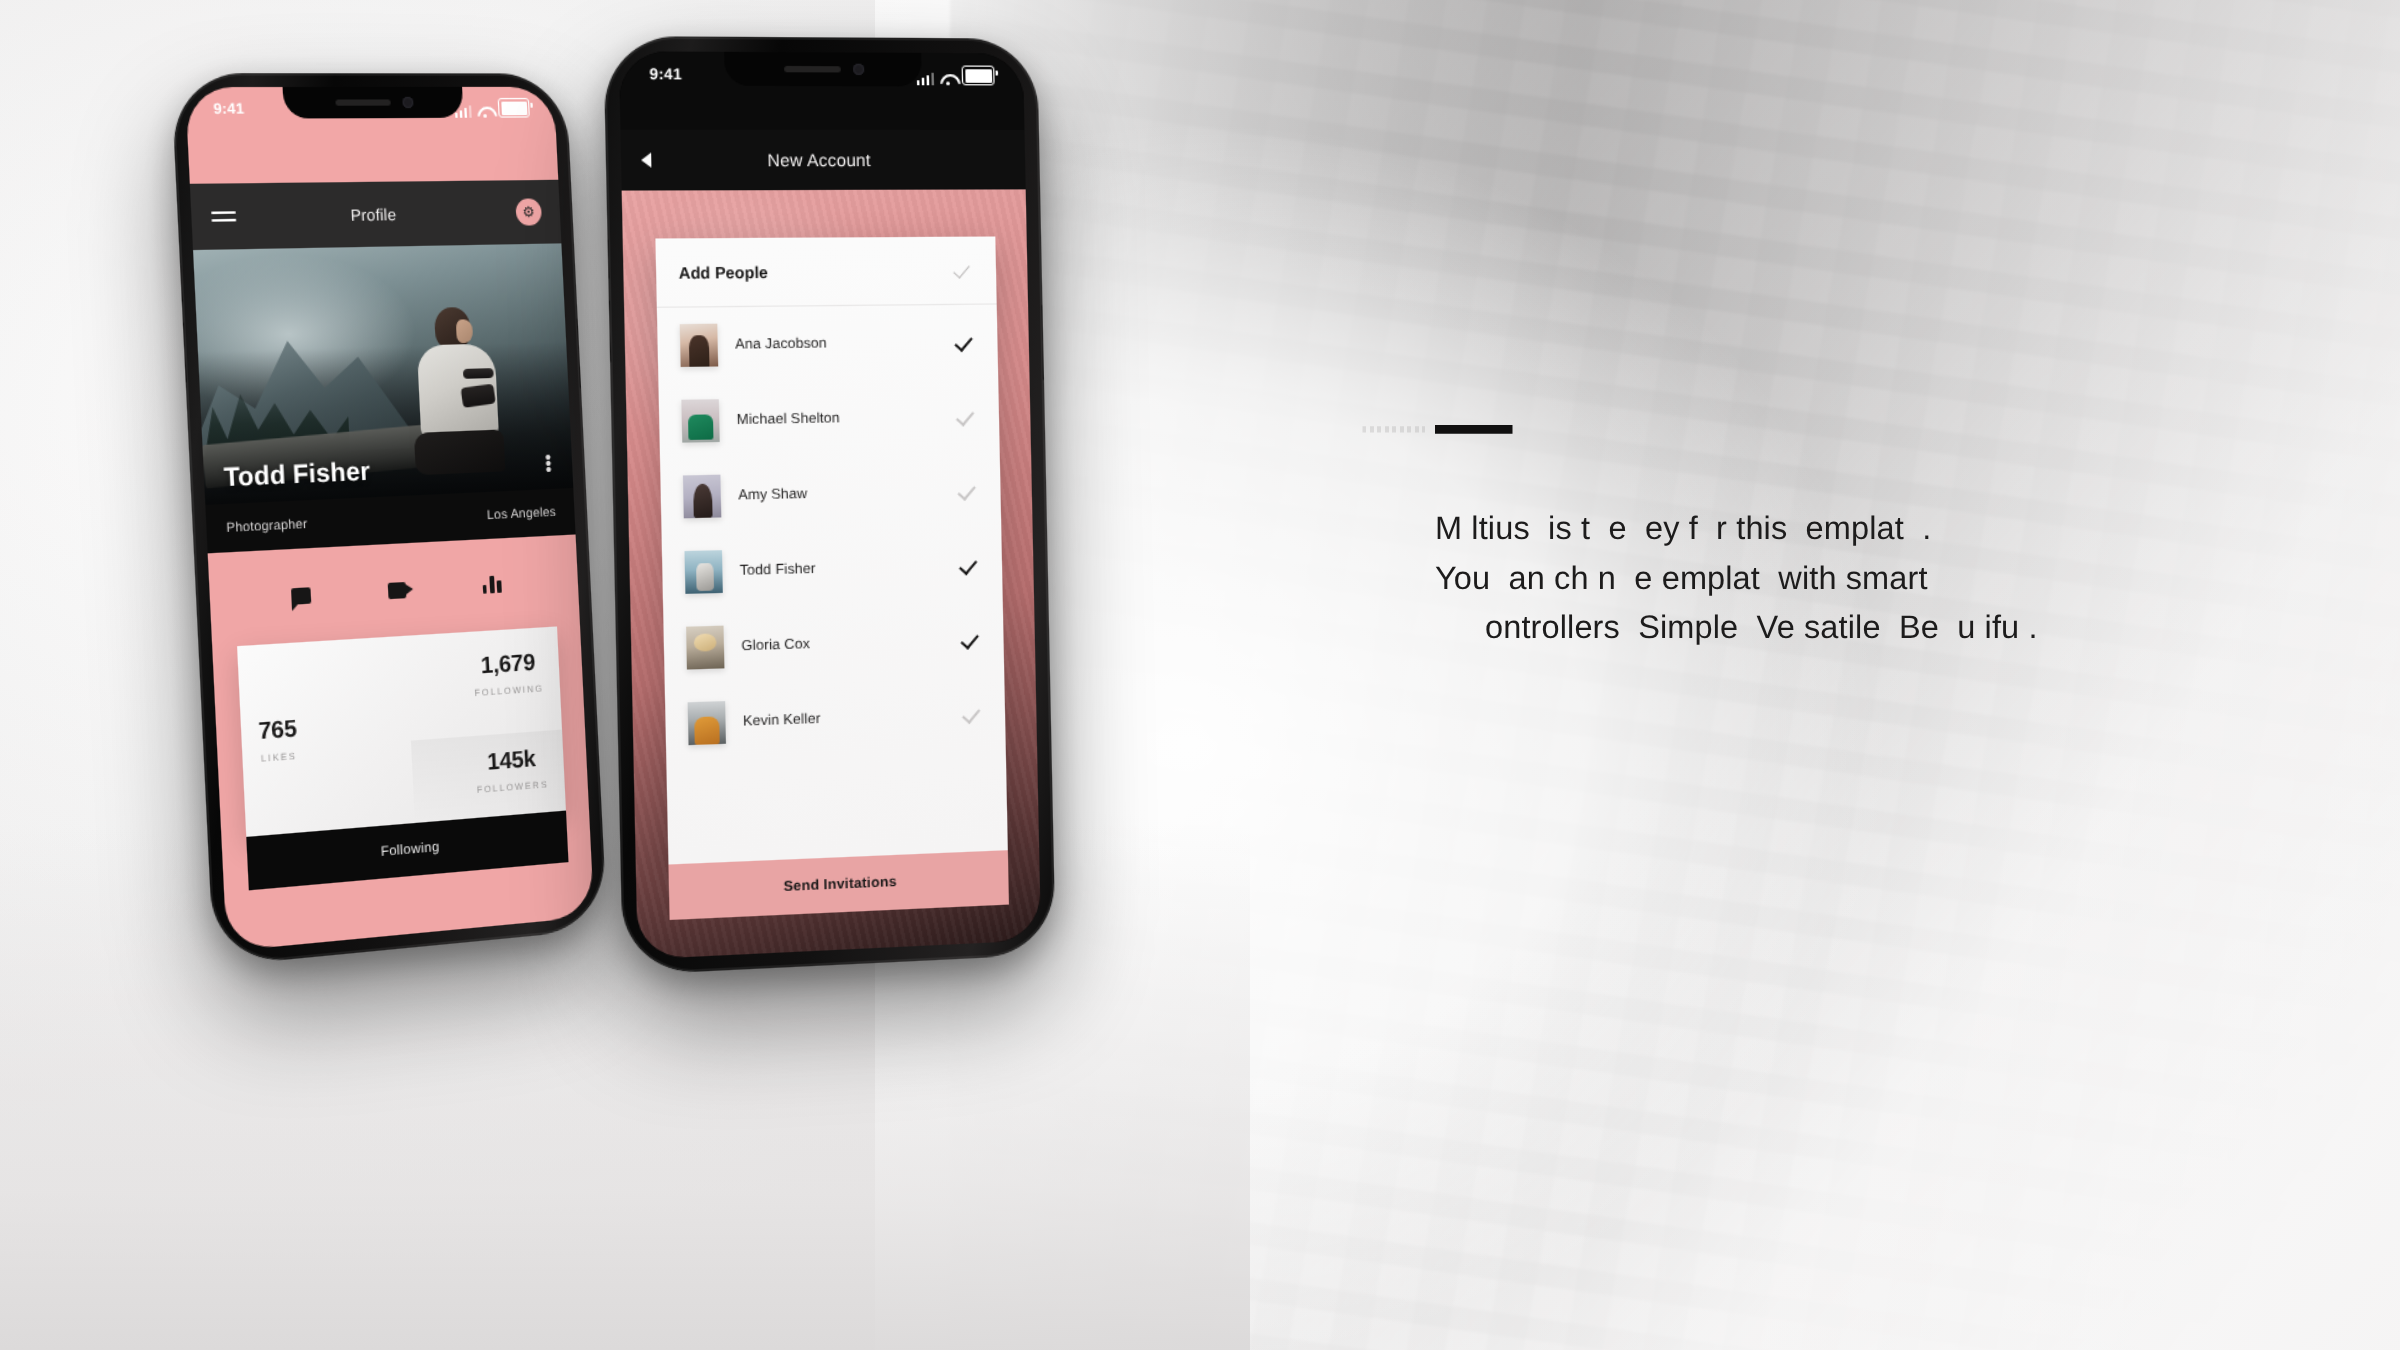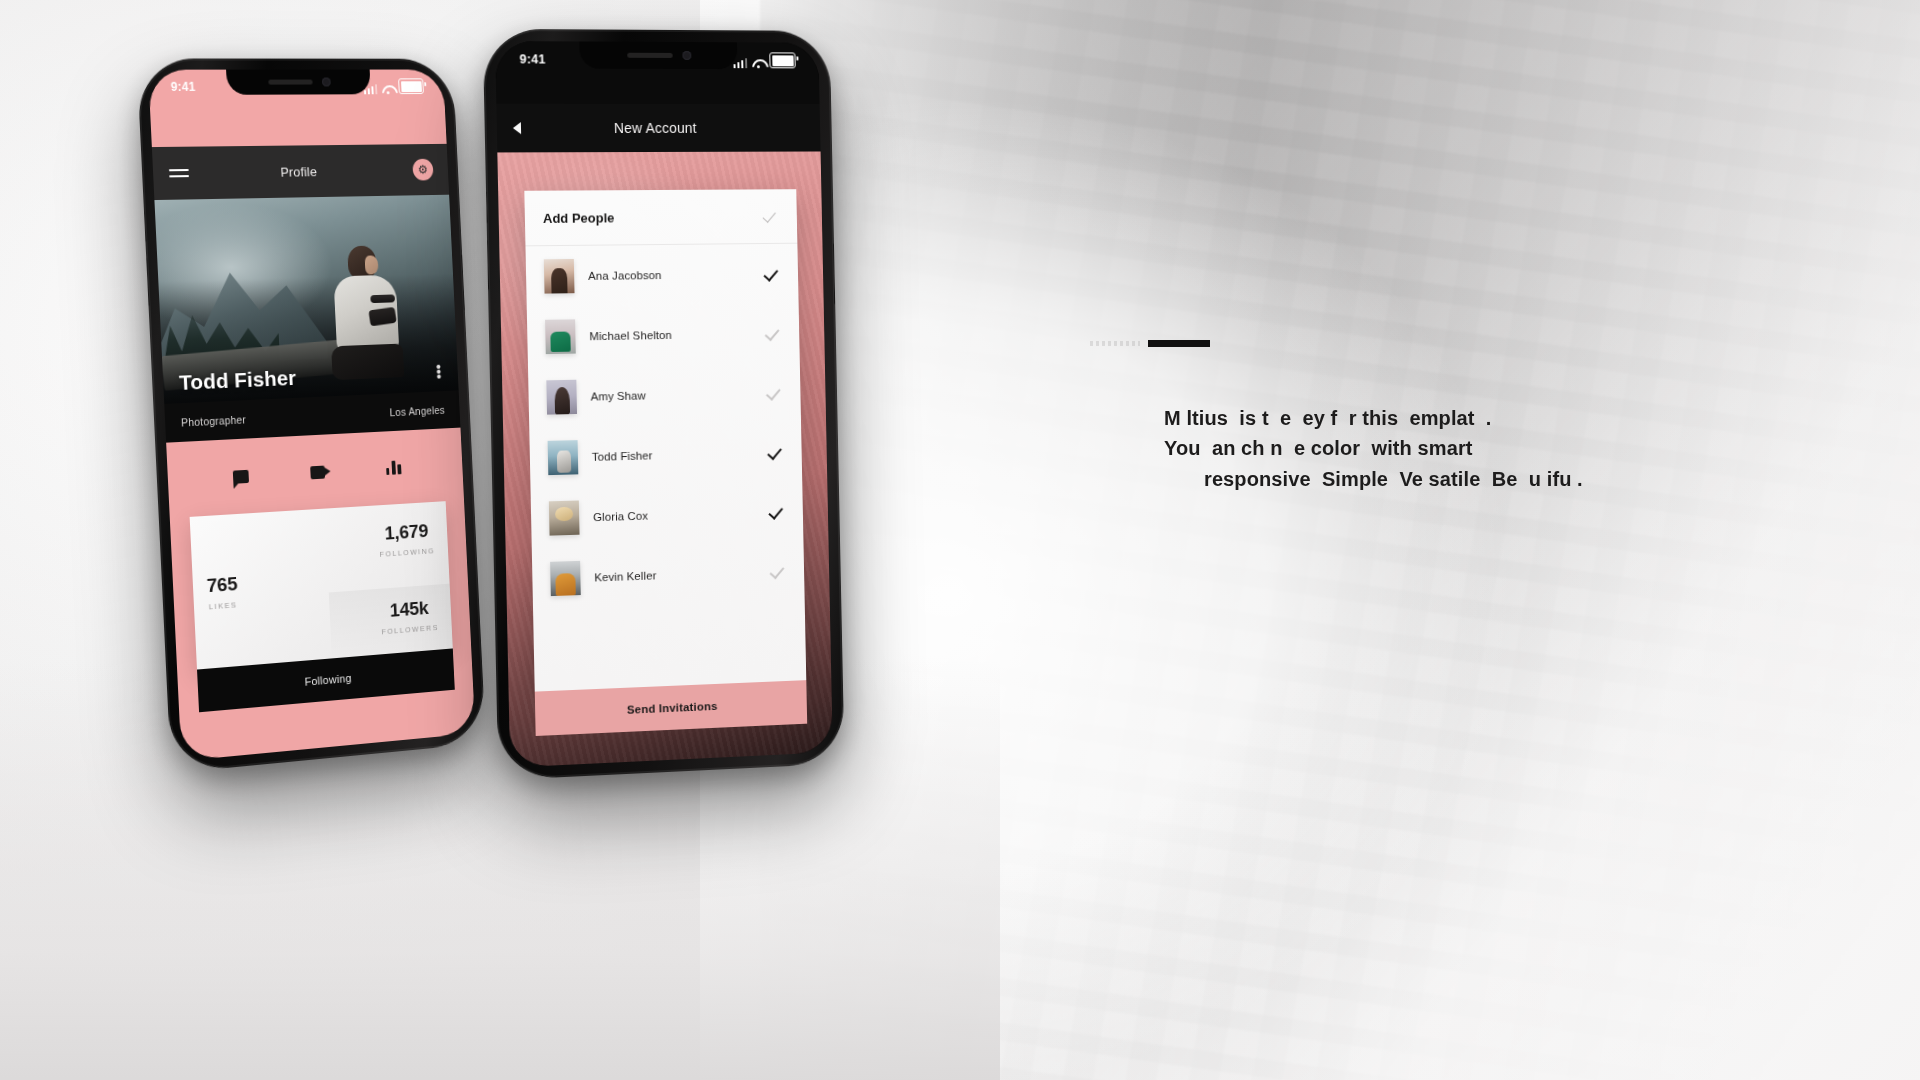--- a/index.html
+++ b/index.html
@@ -447,25 +447,25 @@
     font-size: 54px;
     line-height: 1.08;
     font-weight: 700;
     color: #0d0c0c;
     letter-spacing: -0.5px;
   }
   h1.headline .fade-1 { color: rgba(13,12,12,0.14); }
   h1.headline .fade-2 { color: rgba(13,12,12,0.55); }
   h1.headline .fade-3 { color: rgba(13,12,12,0.10); }
   p.body {
-    margin: 56px 0 0 16px;
-    font-size: 20px;
+    margin: 56px 0 0 0;
+    font-size: 26px;
     line-height: 1.52;
     color: #1d1c1c;
-    font-weight: 700;
+    font-weight: 400;
     letter-spacing: 0.1px;
   }
   p.body .ln { display: block; white-space: pre; }
   p.body .ln.l3 { padding-left: 40px; }
 </style>
 </head>
 <body>
 
 <div id="stage">
 
@@ -653,18 +653,18 @@
       <span class="side-btn" style="right:-3px; top:215px; width:4px; height:62px;"></span>
     </div>
   </div>
 
   <div class="copy">
     <div class="rule"></div>
 
 
     <p class="body">
       <span class="ln l1">M ltius  is t  e  ey f  r this  emplat  .</span>
-      <span class="ln l2">You  an ch n  e color  with smart</span>
-      <span class="ln l3">responsive  Simple  Ve satile  Be  u ifu .</span>
+      <span class="ln l2">You  an ch n  e emplat  with smart</span>
+      <span class="ln l3">ontrollers  Simple  Ve satile  Be  u ifu .</span>
     </p>
   </div>
 
 </div>
 
 </body></html>

